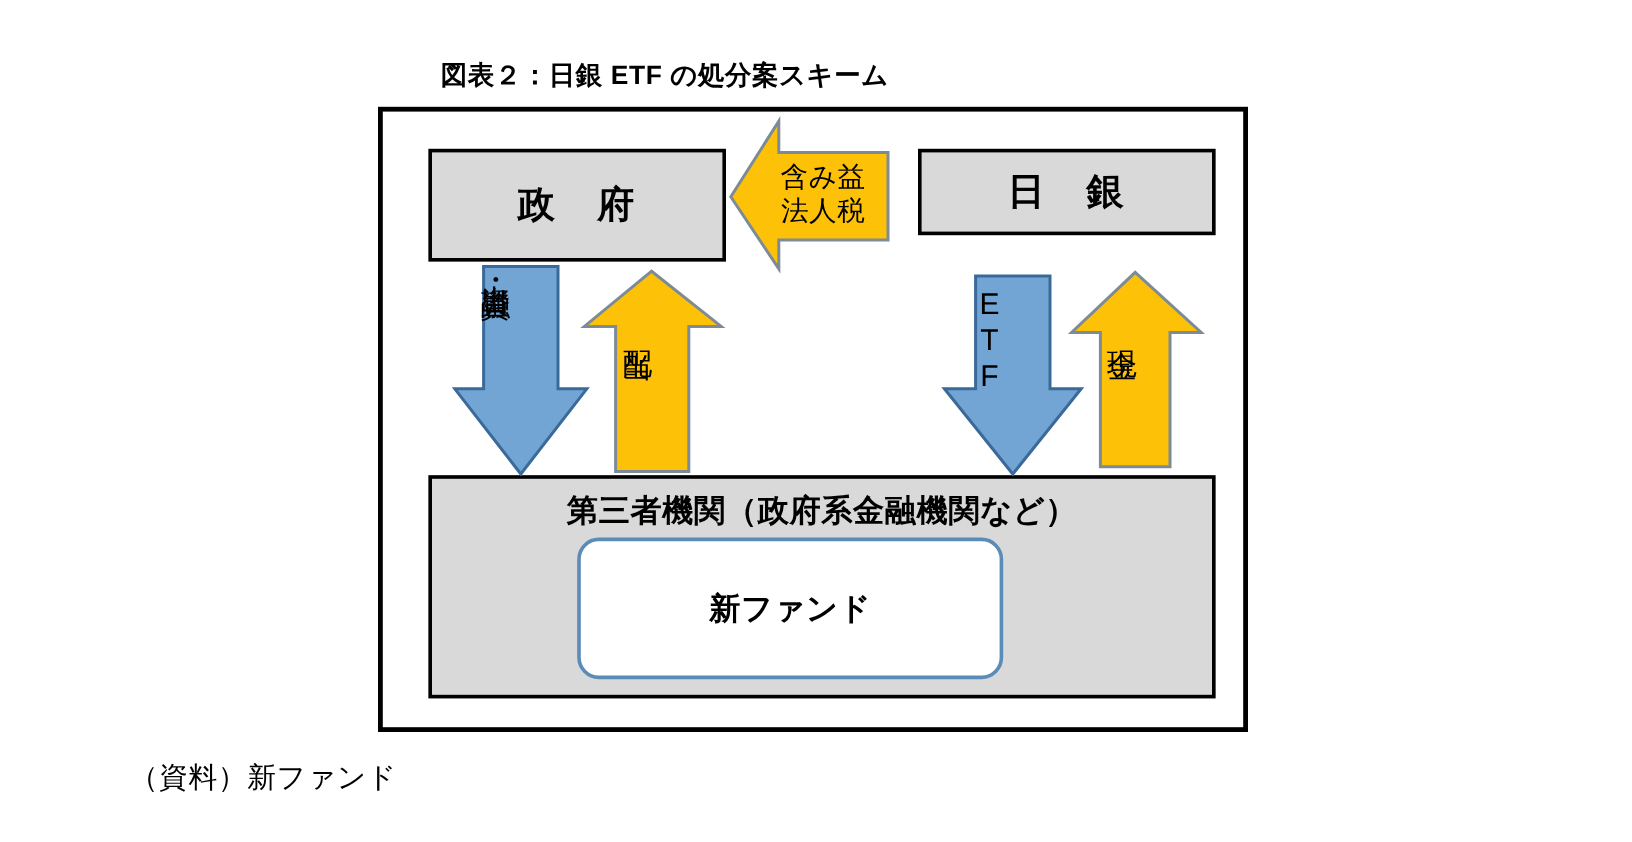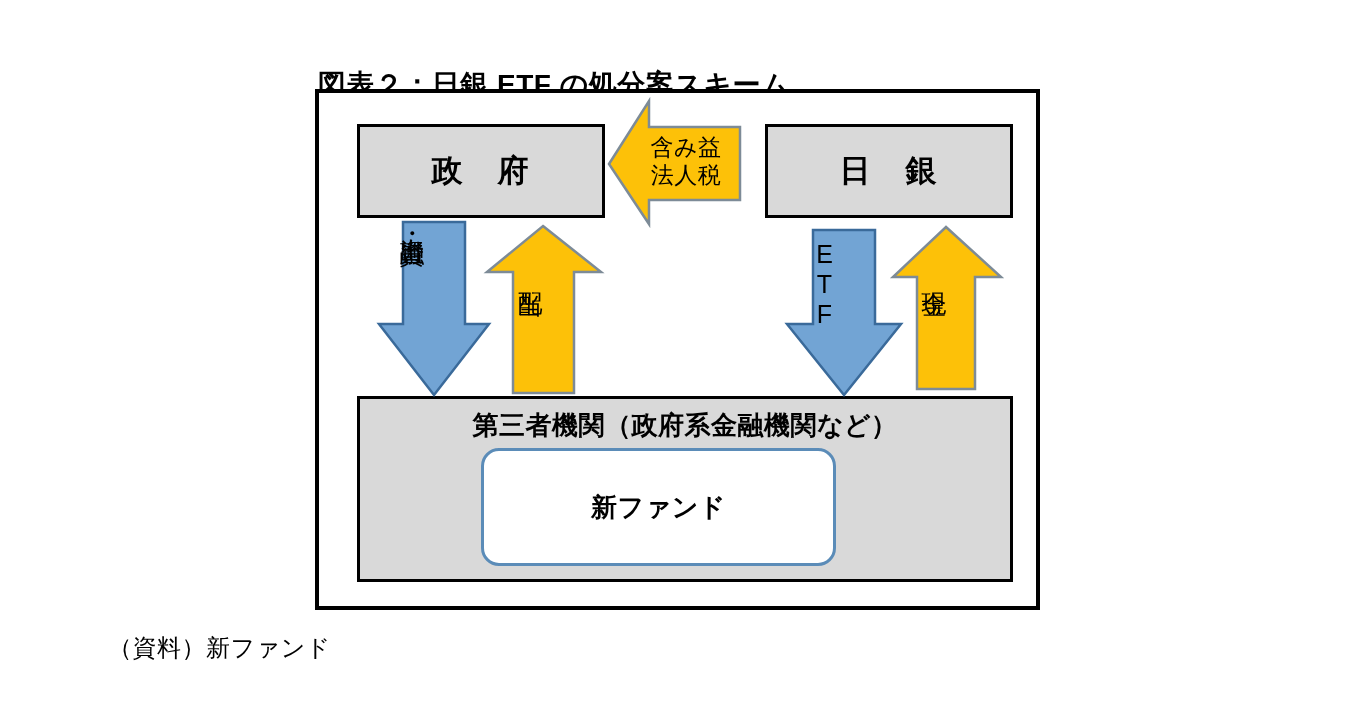--- a/index.html
+++ b/index.html
@@ -16,25 +16,24 @@
     overflow: hidden;
   }
 
   
   #figure-title {
     position: absolute;
     left: 0;
     top: 48px;
     width: 1108px;
     text-align: center;
-    font-size: 28px;
-    font-weight: bold;
-    letter-spacing: 0.5px;
-    white-space: pre;
-    margin-top: 18px;
+    font-size: 22px;
+    font-weight: bold;
+    letter-spacing: 0.5px;
+    white-space: pre;
   }
 
   
   #diagram-frame {
     position: absolute;
     left: 315px;
     top: 89px;
     width: 725px;
     height: 521px;
     border: 4px solid #000000;
@@ -53,21 +52,21 @@
     justify-content: center;
   }
   .box-label {
     font-size: 31px;
     font-weight: bold;
     letter-spacing: 2px;
     white-space: pre;
   }
 
   #box-government { left: 38px; top: 31px; width: 248px; height: 94px; }
-  #box-boj        { left: 446px; top: 31px; width: 248px; height: 94px; }
+  #box-boj        { left: 446px; top: 31px; width: 248px; height: 72px; }
 
   
   #box-third-party {
     left: 38px;
     top: 303px;
     width: 656px;
     height: 186px;
     flex-direction: column;
     justify-content: flex-start;
     align-items: center;

